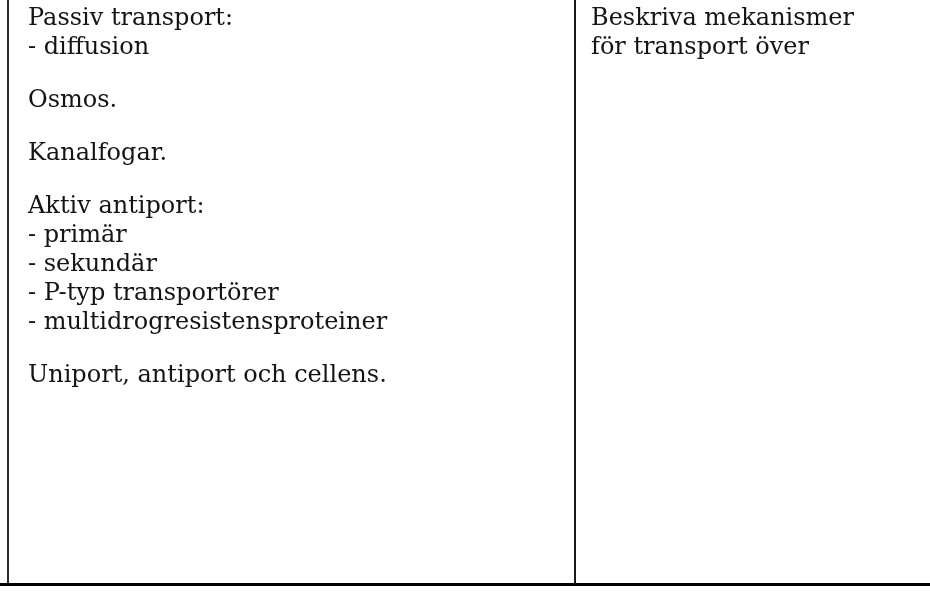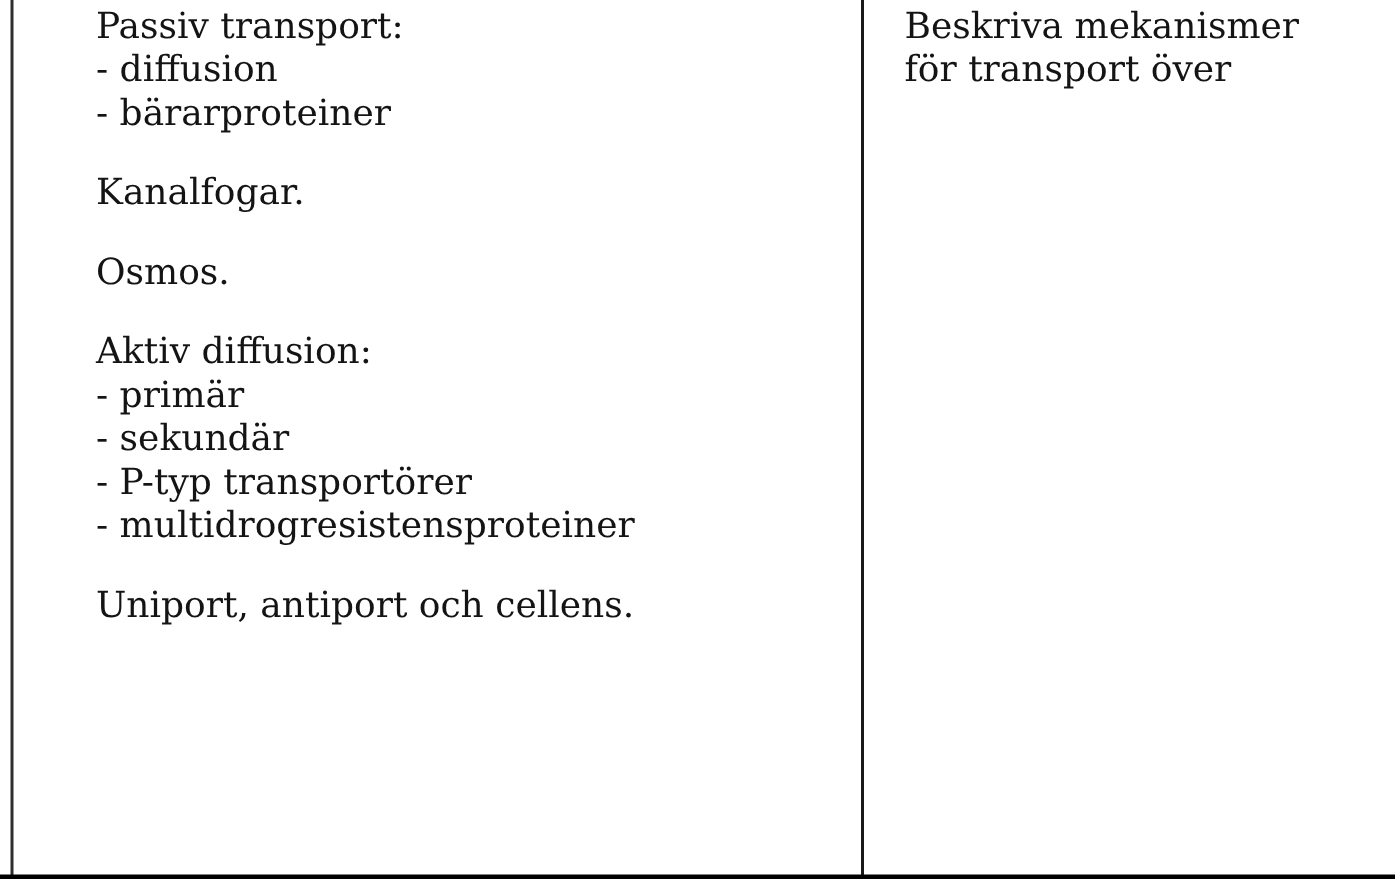--- a/index.html
+++ b/index.html
@@ -44,58 +44,56 @@
   }
   .cell {
     position: absolute;
     top: 3px;
   }
   .cell-left {
     left: 28px;
     width: 535px;
   }
   .cell-right {
-    left: 567px;
+    left: 591px;
     width: 330px;
   }
   .para {
     margin: 0;
   }
   .para + .para {
     margin-top: 24px;
   }
   .line {
     display: block;
     white-space: nowrap;
-    margin-left: 36px;
   }
 </style>
 </head>
 <body>
 
 <div class="page">
 
   <div class="rule rule-left"></div>
   <div class="rule rule-divider"></div>
   <div class="rule rule-bottom"></div>
 
   <div class="cell cell-left">
     <p class="para">
       <span class="line">Passiv transport:</span>
       <span class="line">- diffusion</span>
-      <span class="line">- bärarproteiner</span>
+    </p>
+    <p class="para">
+      <span class="line">Osmos.</span>
     </p>
     <p class="para">
       <span class="line">Kanalfogar.</span>
     </p>
     <p class="para">
-      <span class="line">Osmos.</span>
-    </p>
-    <p class="para">
-      <span class="line">Aktiv diffusion:</span>
+      <span class="line">Aktiv antiport:</span>
       <span class="line">- primär</span>
       <span class="line">- sekundär</span>
       <span class="line">- P-typ transportörer</span>
       <span class="line">- multidrogresistensproteiner</span>
     </p>
     <p class="para">
       <span class="line">Uniport, antiport och cellens.</span>
     </p>
   </div>
 

